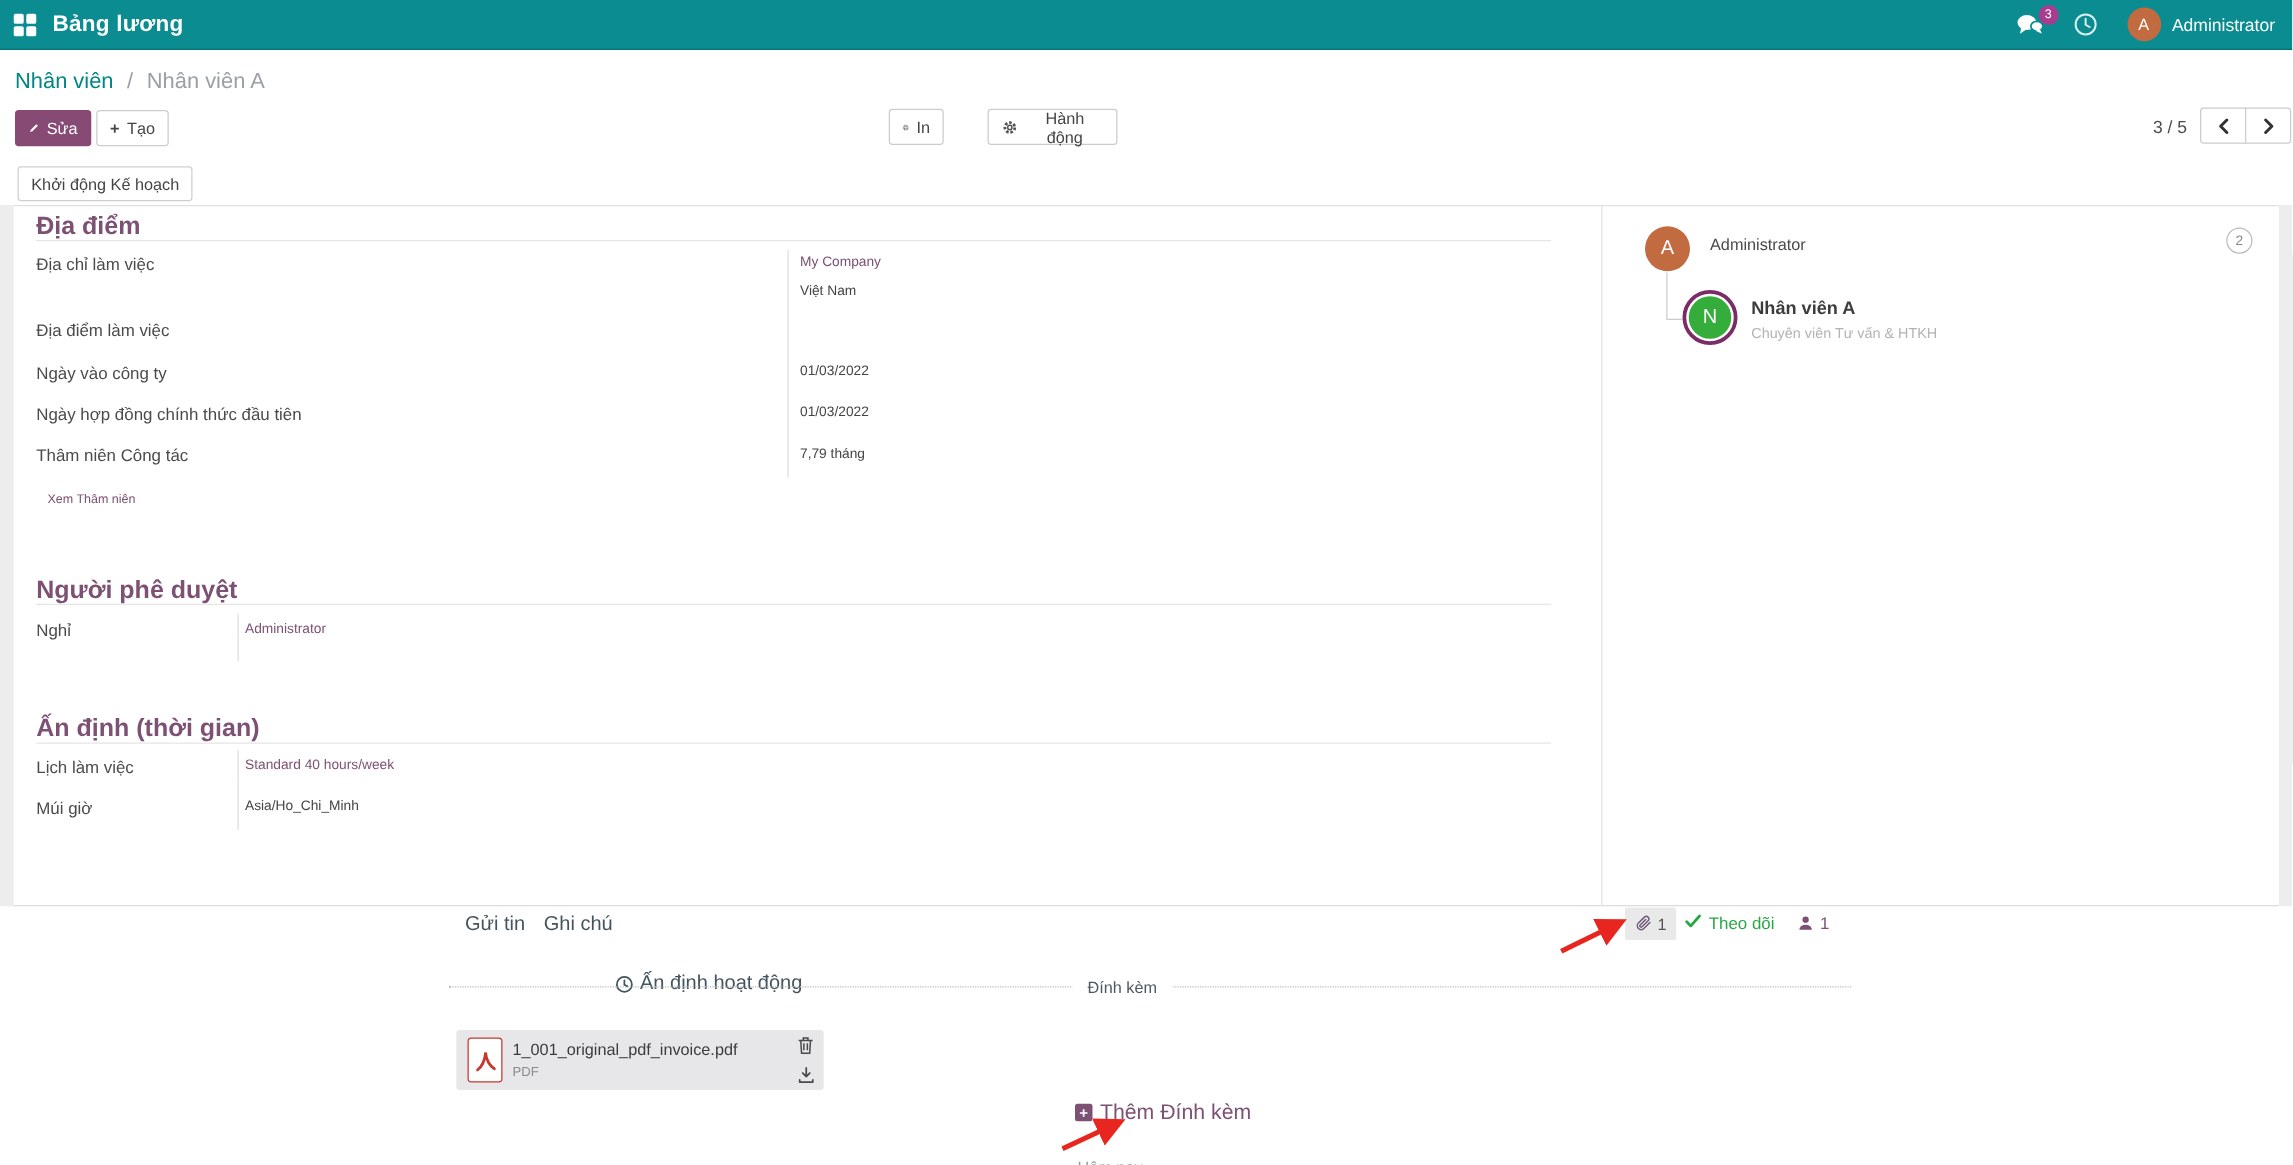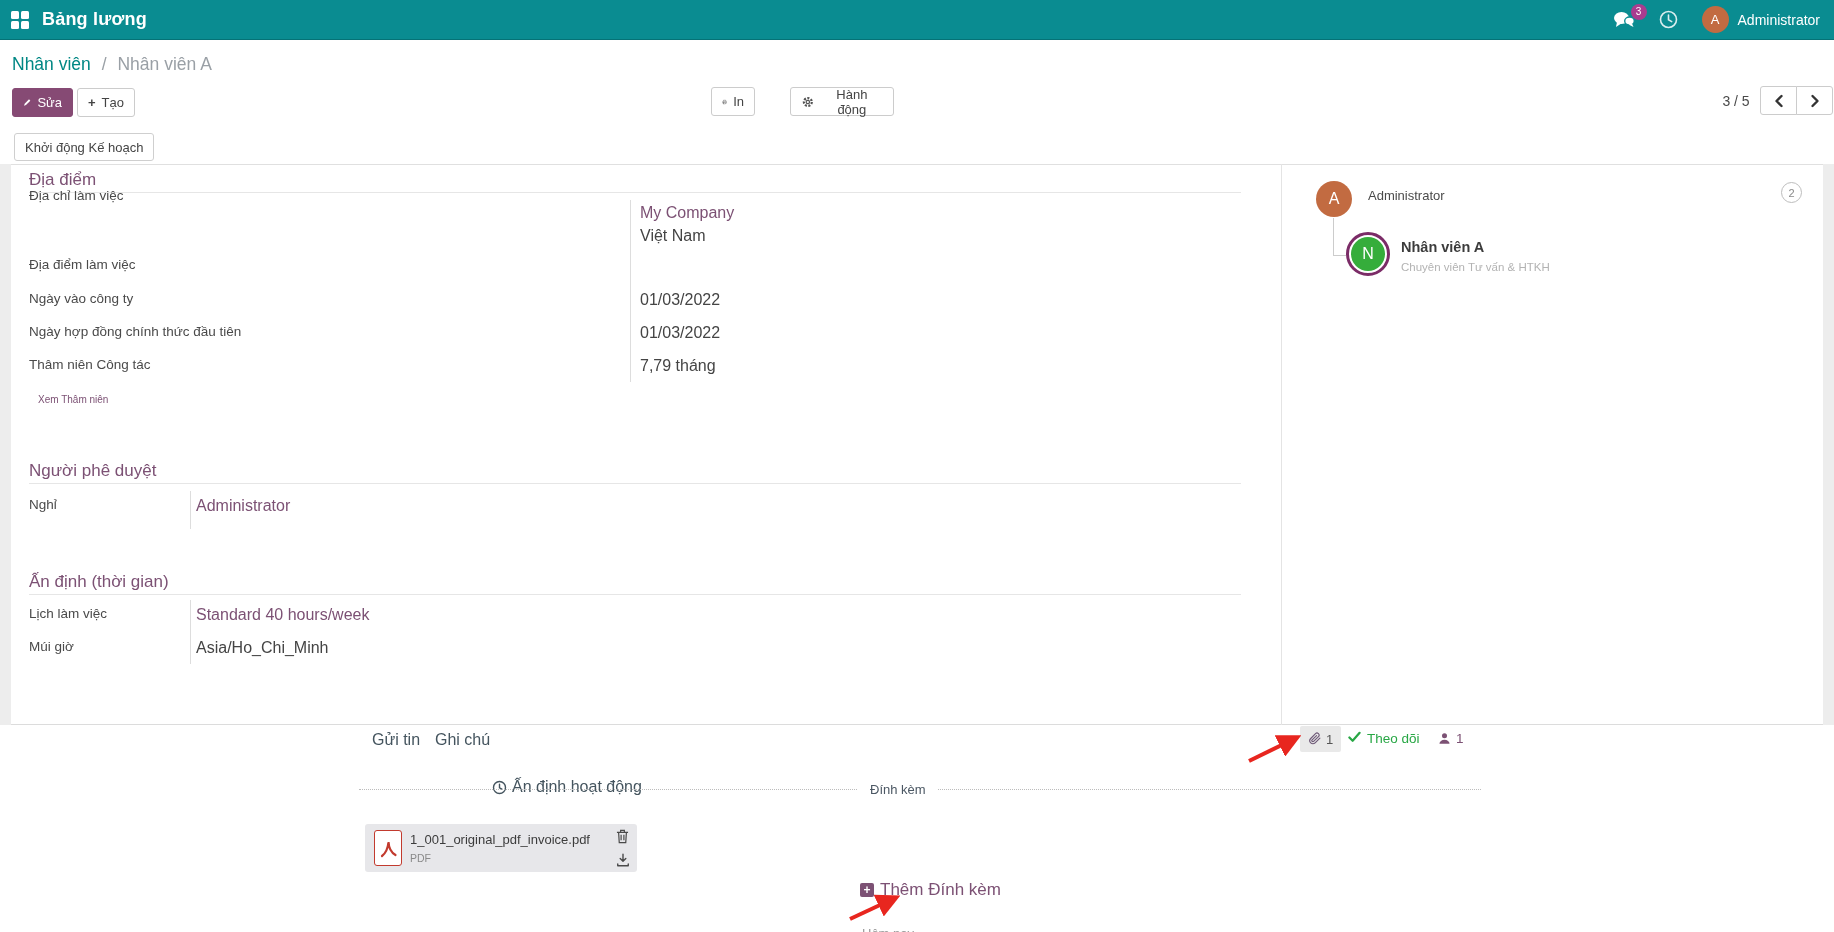--- a/index.html
+++ b/index.html
@@ -46,24 +46,24 @@
   .btn-plan{left:14px;top:133px;width:auto;height:28px;background:#fff;border-color:#cfcfcf;z-index:3;}
 
   
   .gutter{position:absolute;top:164px;height:561px;background:#ededed;}
   .gutter-l{left:0;width:11px;}
   .gutter-r{left:1823px;width:11px;}
   .sheet{position:absolute;left:11px;top:164px;width:1812px;height:561px;background:#fff;
          border-top:1px solid #e0e0e0;border-bottom:1px solid #dcdcdc;box-sizing:border-box;}
   .panel-divider{position:absolute;left:1281px;top:164px;width:1px;height:561px;background:#e4e4e4;}
 
-  .sec-title{position:absolute;left:29px;color:#7c5174;font-size:17px;font-weight:400;}
+  .sec-title{position:absolute;left:29px;color:#7c5174;font-size:20px;font-weight:700;}
   .sec-hr{position:absolute;left:29px;width:1212px;height:1px;background:#e6e6e6;}
   .f-lbl{position:absolute;left:29px;font-size:13.5px;color:#4a4a4a;white-space:nowrap;}
-  .f-val{position:absolute;font-size:16px;color:#444;white-space:nowrap;}
+  .f-val{position:absolute;font-size:11px;color:#444;white-space:nowrap;}
   .f-val.c1{left:640px;}
   .f-val.c2{left:196px;}
   .lnk{color:#7c5174;cursor:pointer;}
   .vsep{position:absolute;width:1px;background:#ddd;}
   .vsep1{left:630px;top:200px;height:182px;}
   .vsep2{left:190px;top:491px;height:38px;}
   .vsep3{left:190px;top:600px;height:64px;}
   .btn-seniority{position:absolute;left:38px;top:394px;font-size:10px;color:#7c5174;cursor:pointer;}
 
   
@@ -87,21 +87,21 @@
   .c-note{left:435px;}
   .c-activity{left:492px;margin-top:47px;}
   .c-attach{position:absolute;left:1300px;top:726px;height:26px;padding:0 8px;background:#e9e9e9;border-radius:2px;
             display:flex;align-items:center;gap:4px;font-size:13px;color:#555;cursor:pointer;}
   .c-follow{position:absolute;left:1348px;top:731px;font-size:13.5px;color:#28a745;cursor:pointer;display:flex;align-items:flex-start;gap:6px;}
   .c-followers{position:absolute;left:1438px;top:731px;font-size:13.5px;color:#7c5174;cursor:pointer;display:flex;align-items:center;gap:5px;}
 
   .dotted{position:absolute;left:359px;top:789px;width:1122px;border-top:1px dotted #bcbcbc;}
   .dotted-label{position:absolute;left:858px;top:782px;background:#fff;padding:0 12px;font-size:13px;color:#4b5763;}
 
-  .att-card{position:absolute;left:365px;top:824px;width:272px;height:48px;background:#e7e7ea;border-radius:3px;cursor:pointer;}
+  .att-card{position:absolute;left:365px;top:824px;width:272px;height:48px;background:#e7e7ea;border-radius:3px;cursor:pointer;padding-left:22px;}
   .pdf-icon{position:absolute;left:9px;top:6px;width:28px;height:36px;background:#fff;border:1.5px solid #c23a2e;
             border-radius:3px;box-sizing:border-box;display:flex;align-items:center;justify-content:center;}
   .att-name{position:absolute;left:45px;top:8px;font-size:13px;color:#3c3c3c;white-space:nowrap;}
   .att-type{position:absolute;left:45px;top:28px;font-size:10.5px;color:#8a8a8a;}
   .att-del{position:absolute;right:8px;top:5px;cursor:pointer;display:flex;}
   .att-dl{position:absolute;right:7px;bottom:5px;cursor:pointer;display:flex;}
 
   .c-add{position:absolute;left:860px;top:880px;display:flex;align-items:center;gap:6px;cursor:pointer;}
   .plus-sq{width:14px;height:14px;background:#7c5174;border-radius:2px;color:#fff;font-size:12px;font-weight:700;
            display:flex;align-items:center;justify-content:center;line-height:1;}
@@ -195,21 +195,21 @@
 
   <div class="gutter gutter-l"></div>
   <div class="gutter gutter-r"></div>
   <div class="sheet"></div>
   <div class="panel-divider"></div>
 
   <div class="sec-title" style="top:170px">Địa điểm</div>
   <div class="sec-hr" style="top:192px"></div>
   <div class="vsep vsep1"></div>
 
-  <div class="f-lbl" style="top:188px">Địa chỉ làm việc</div>
+  <div class="f-lbl" style="top:204px">Địa chỉ làm việc</div>
   <div class="f-val c1 lnk" style="top:204px">My Company</div>
   <div class="f-val c1" style="top:227px">Việt Nam</div>
 
   <div class="f-lbl" style="top:257px">Địa điểm làm việc</div>
   <div class="f-val c1" style="top:257px"></div>
 
   <div class="f-lbl" style="top:291px">Ngày vào công ty</div>
   <div class="f-val c1" style="top:291px">01/03/2022</div>
 
   <div class="f-lbl" style="top:324px">Ngày hợp đồng chính thức đầu tiên</div>

